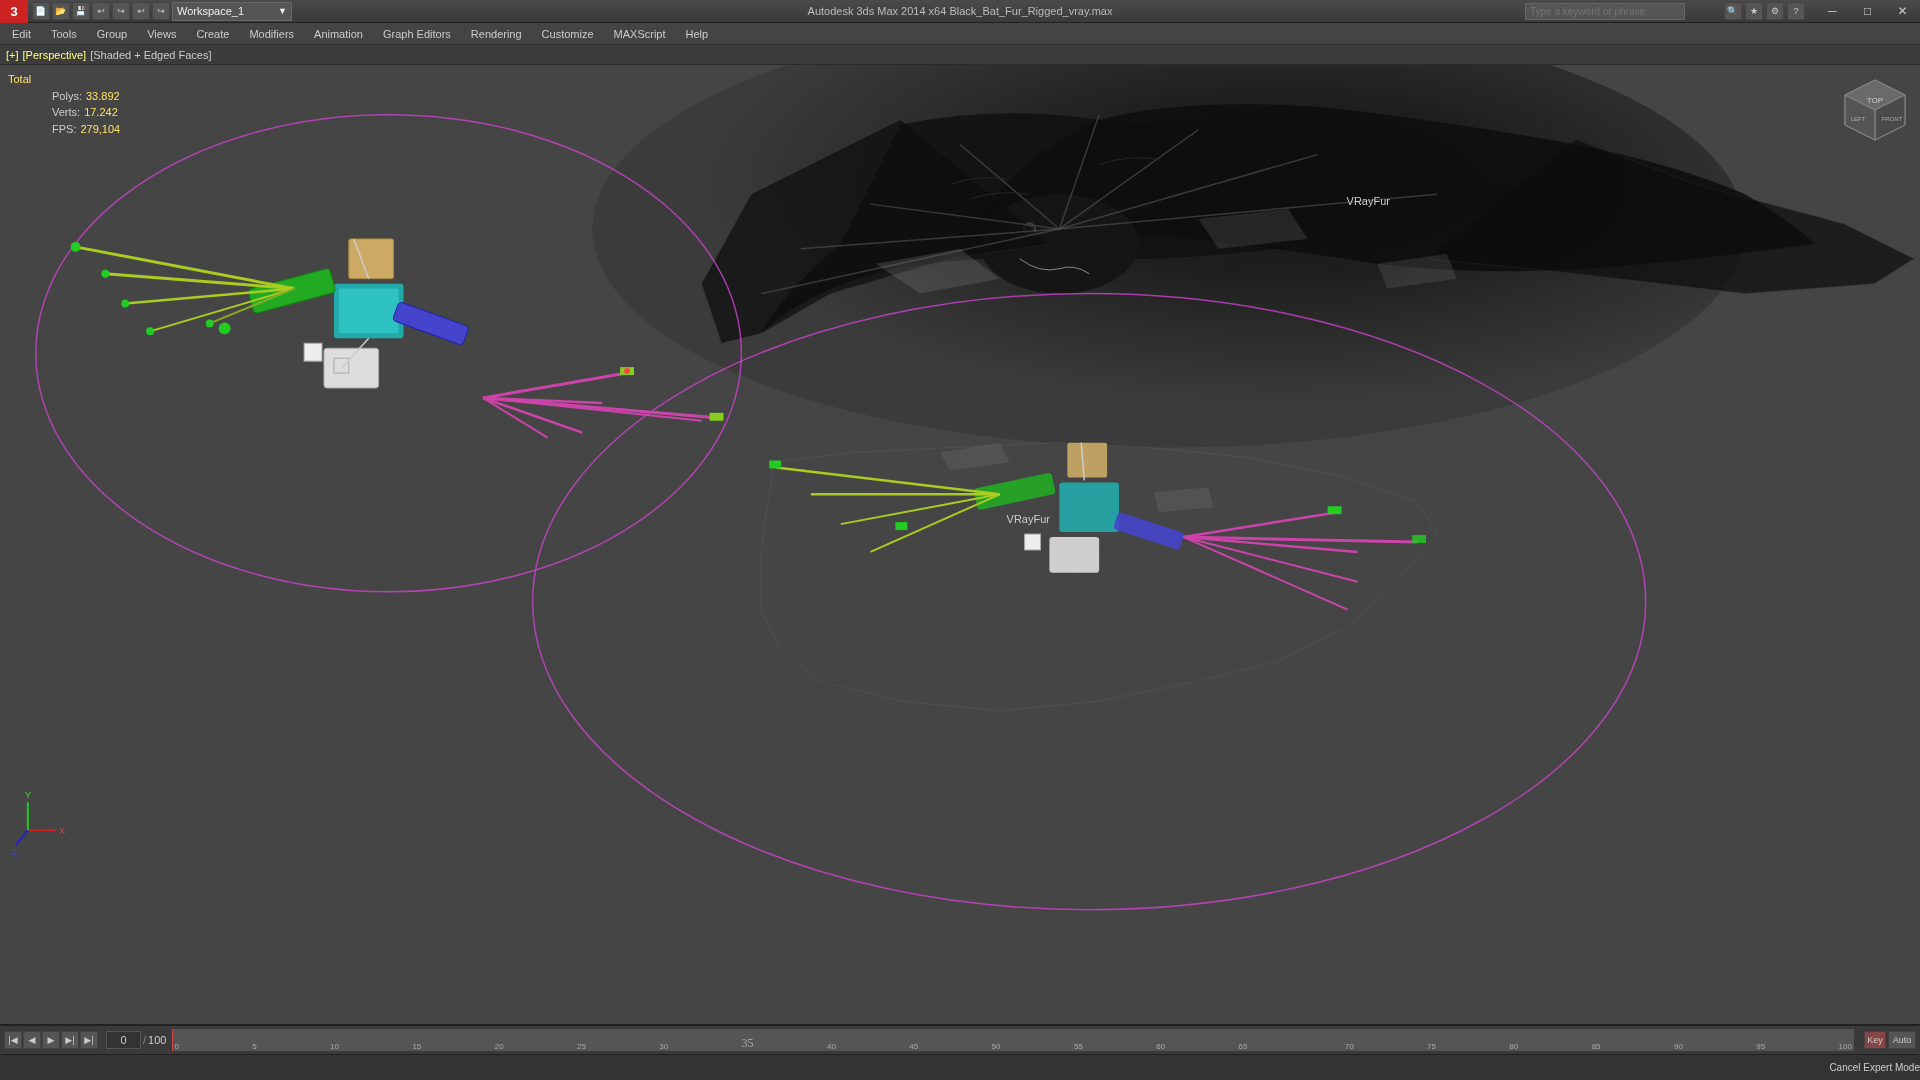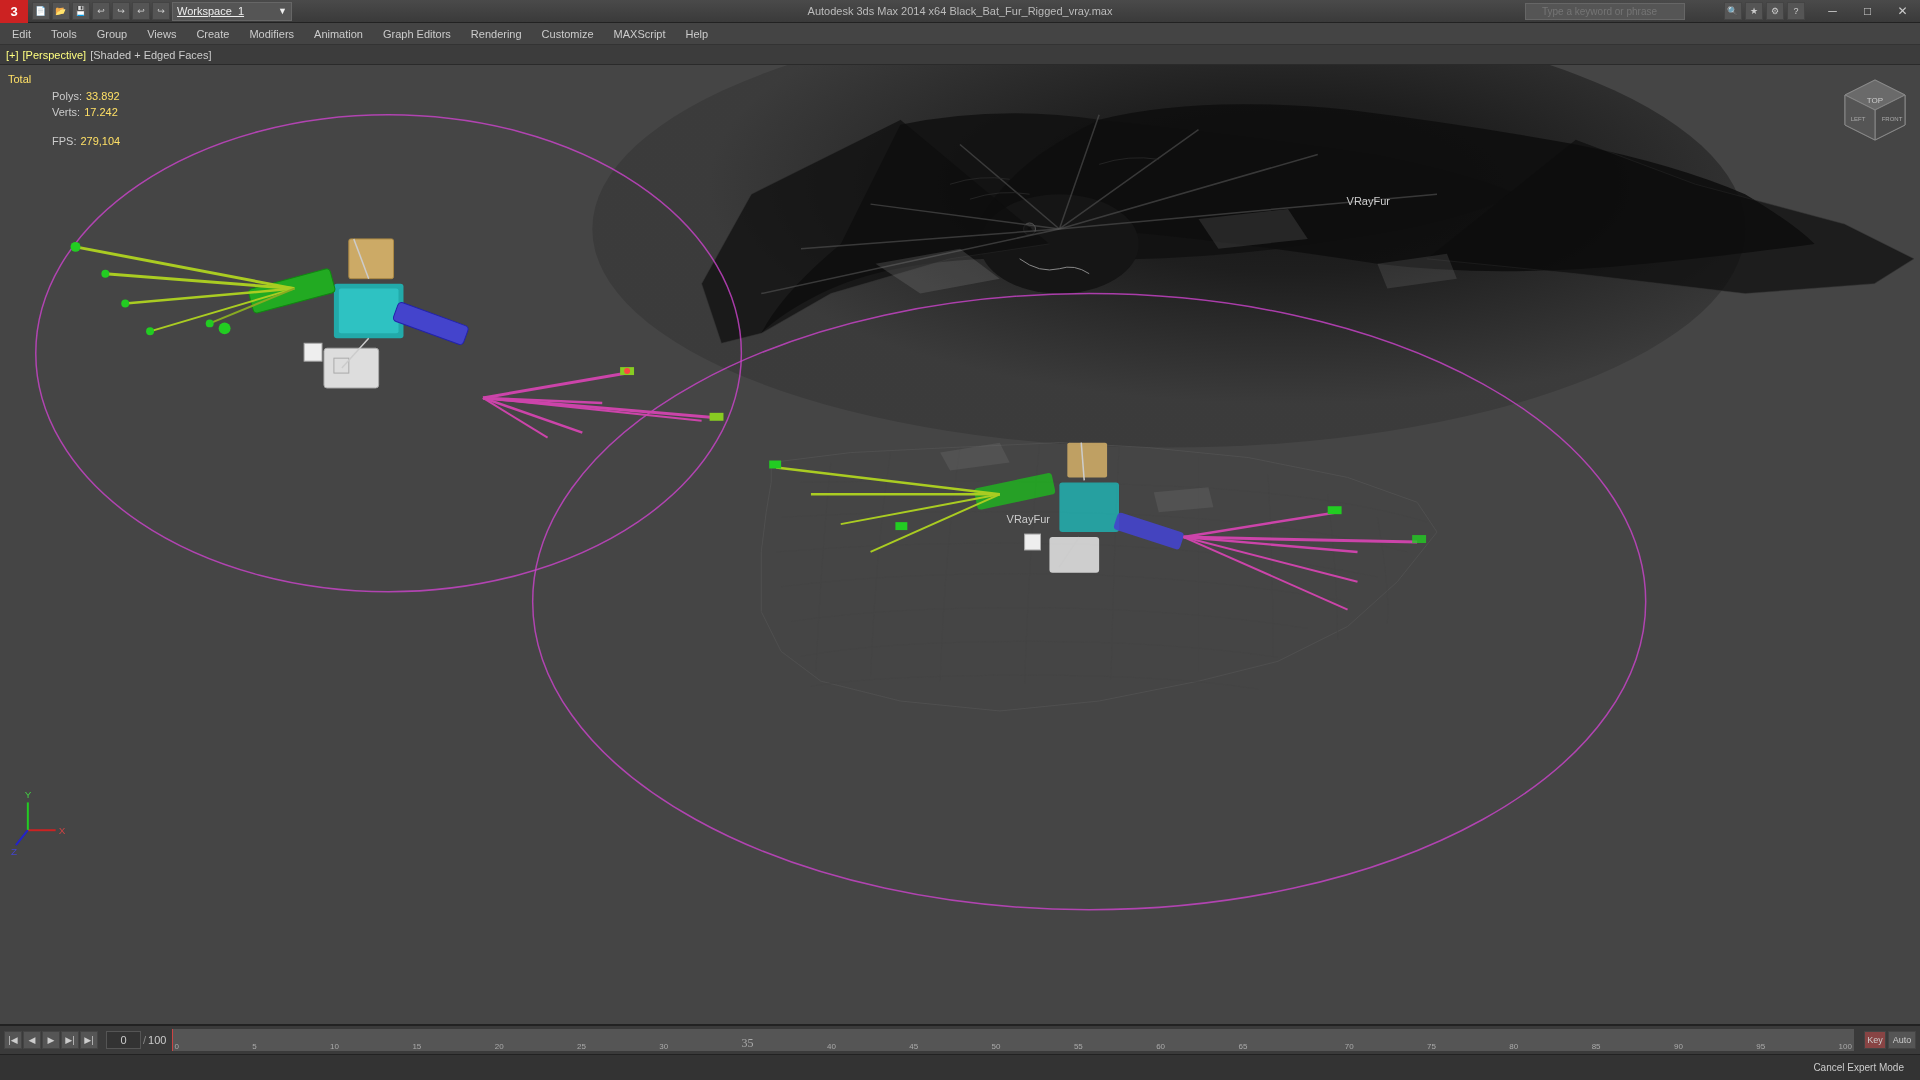--- a/index.html
+++ b/index.html
@@ -59,42 +59,41 @@
       border: 1px solid #666;
       color: #eee;
       font-size: 11px;
       padding: 1px 20px 1px 4px;
       height: 19px;
       position: relative;
       display: flex;
       align-items: center;
       cursor: pointer;
       min-width: 120px;
-      text-decoration: underline;
     }
     #title-center {
       flex: 1;
       text-align: center;
       font-size: 11px;
       color: #bbb;
       position: absolute;
       left: 50%;
       transform: translateX(-50%);
       white-space: nowrap;
     }
     #search-box {
       position: absolute;
       right: 120px;
       height: 17px;
       width: 160px;
       background: #555;
       border: 1px solid #666;
       color: #bbb;
       font-size: 10px;
-      padding: 0 16px;
+      padding: 0 4px;
     }
     #window-controls {
       position: absolute;
       right: 0;
       display: flex;
     }
     .win-btn {
       width: 35px;
       height: 23px;
       display: flex;
@@ -235,21 +234,21 @@
     }
 
     
     #status-bar {
       width: 100%;
       height: 26px;
       background: #333;
       display: flex;
       align-items: center;
       border-top: 1px solid #222;
-      padding: 0 16px;
+      padding: 0 0;
       justify-content: flex-end;
     }
 
     
     .ellipse-svg {
       position: absolute;
       top: 0;
       left: 0;
       width: 100%;
       height: 100%;
@@ -322,21 +321,21 @@
       <span class="stat-value">Total</span>
     </div>
     <div class="stat-row">
       <span class="stat-label">Polys:</span>
       <span class="stat-value">33.892</span>
     </div>
     <div class="stat-row">
       <span class="stat-label">Verts:</span>
       <span class="stat-value">17.242</span>
     </div>
-    <div class="stat-row" style="margin-top:12px;">
+    <div class="stat-row" style="margin-top:0;">
       <span class="stat-label">FPS:</span>
       <span class="stat-value">279,104</span>
     </div>
   </div>
 
   <div id="viewcube">
     <svg width="70" height="70" viewBox="0 0 70 70">
 
       <polygon points="35,5 65,20 65,50 35,65 5,50 5,20" fill="#5a5a5a" stroke="#888" stroke-width="1"></polygon>
       <polygon points="35,5 65,20 35,35 5,20" fill="#6a6a6a" stroke="#888" stroke-width="1"></polygon>

